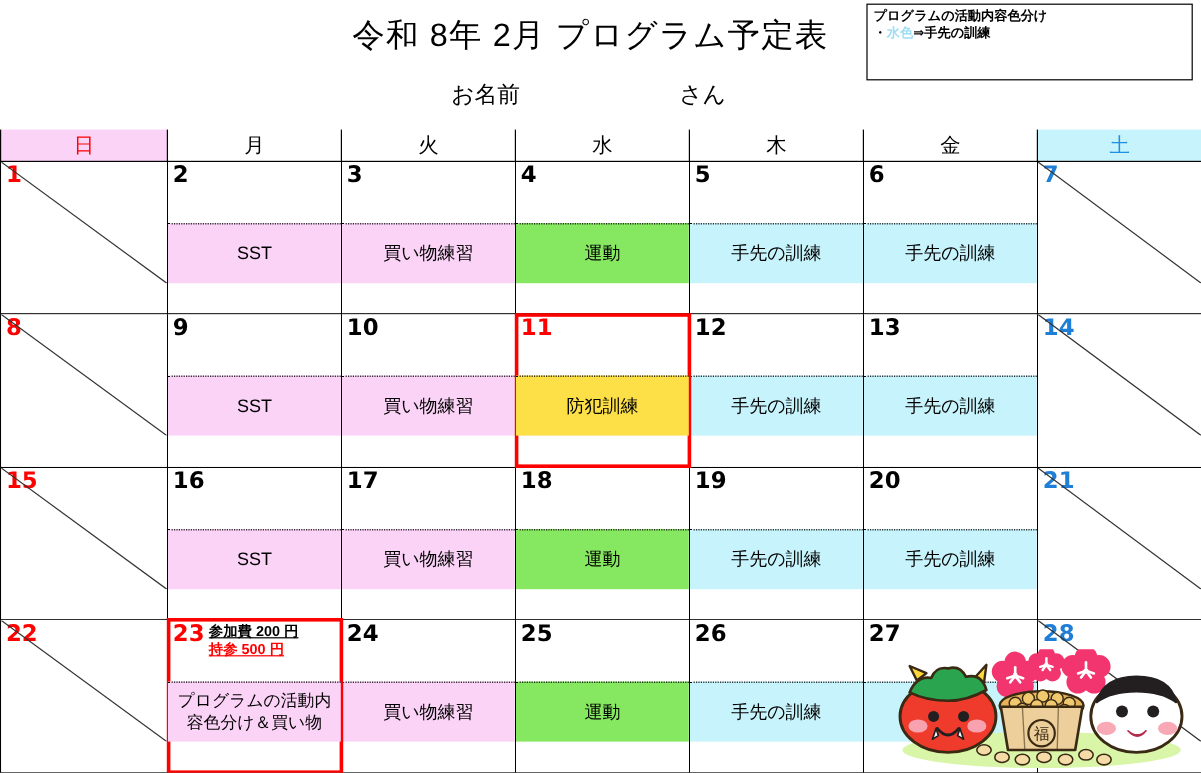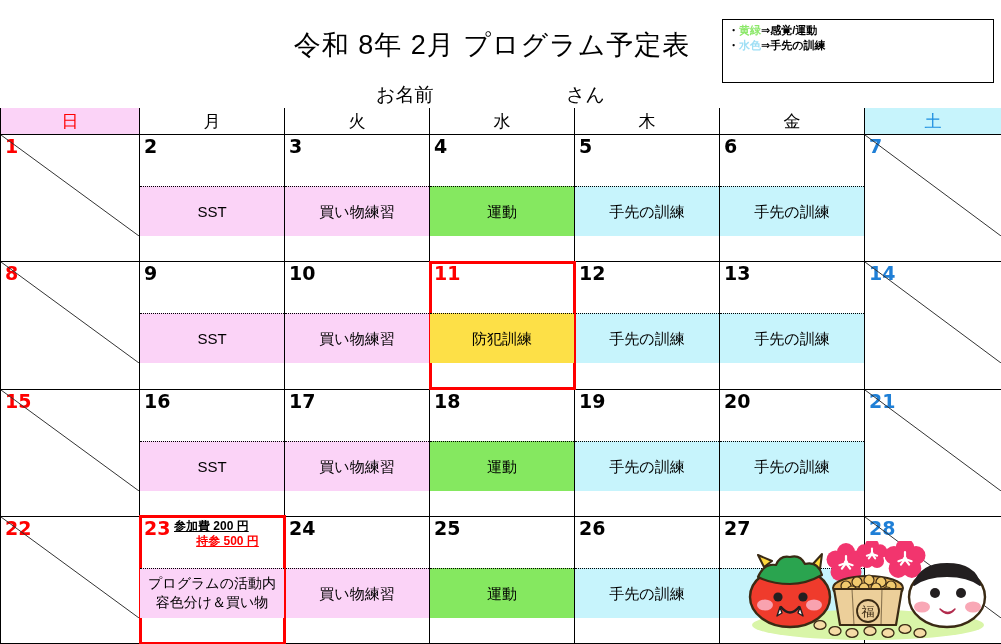--- a/index.html
+++ b/index.html
@@ -13,21 +13,21 @@
     position: relative;
     overflow: hidden;
     font-family: "Liberation Sans", "DejaVu Sans", sans-serif;
     color: #000000;
   }
 
   
   #header {
     position: absolute;
     left: 0; top: 0;
-    width: 991px; height: 108px; margin-top: 16px;
+    width: 991px; height: 108px;
   }
   #doc-title {
     position: absolute;
     left: 282px; top: 11px;
     width: 420px;
     text-align: center;
     font-size: 27px;
     font-weight: 400;
     letter-spacing: 1px;
     white-space: nowrap;
@@ -145,21 +145,21 @@
     text-align: left;
   }
   .note-line {
     font-size: 12px;
     font-weight: bold;
     line-height: 15px;
     text-decoration: underline;
     white-space: nowrap;
   }
   .note-line.black { color: #000000; }
-  .note-line.red   { color: #ff0000; text-align: center; }
+  .note-line.red   { color: #ff0000; }
 
   
   .activity {
     position: absolute;
     left: 0; right: 0; bottom: 0;
     height: 50px;
     border-top: 1px dotted #000000;
     display: flex;
     align-items: center;
     justify-content: center;
@@ -199,23 +199,21 @@
 </style>
 </head>
 <body>
 
 <div id="header">
   <div id="doc-title">令和  8年  2月  プログラム予定表</div>
   <div id="name-label">お名前</div>
   <div id="name-suffix">さん</div>
 
   <div id="legend">
-    <div class="legend-row">
-      <span class="lg-bullet">・</span><span class="lg-green">黄緑</span><span>⇒</span><span>感覚/運動</span>
-    </div>
+    <div class="legend-title">プログラムの活動内容色分け</div>
     <div class="legend-row">
       <span class="lg-bullet">・</span><span class="lg-cyan">水色</span><span>⇒</span><span>手先の訓練</span>
     </div>
   </div>
 </div>
 
 <table id="calendar">
   <colgroup>
     <col class="c-sun">
       <col class="c-mon">

